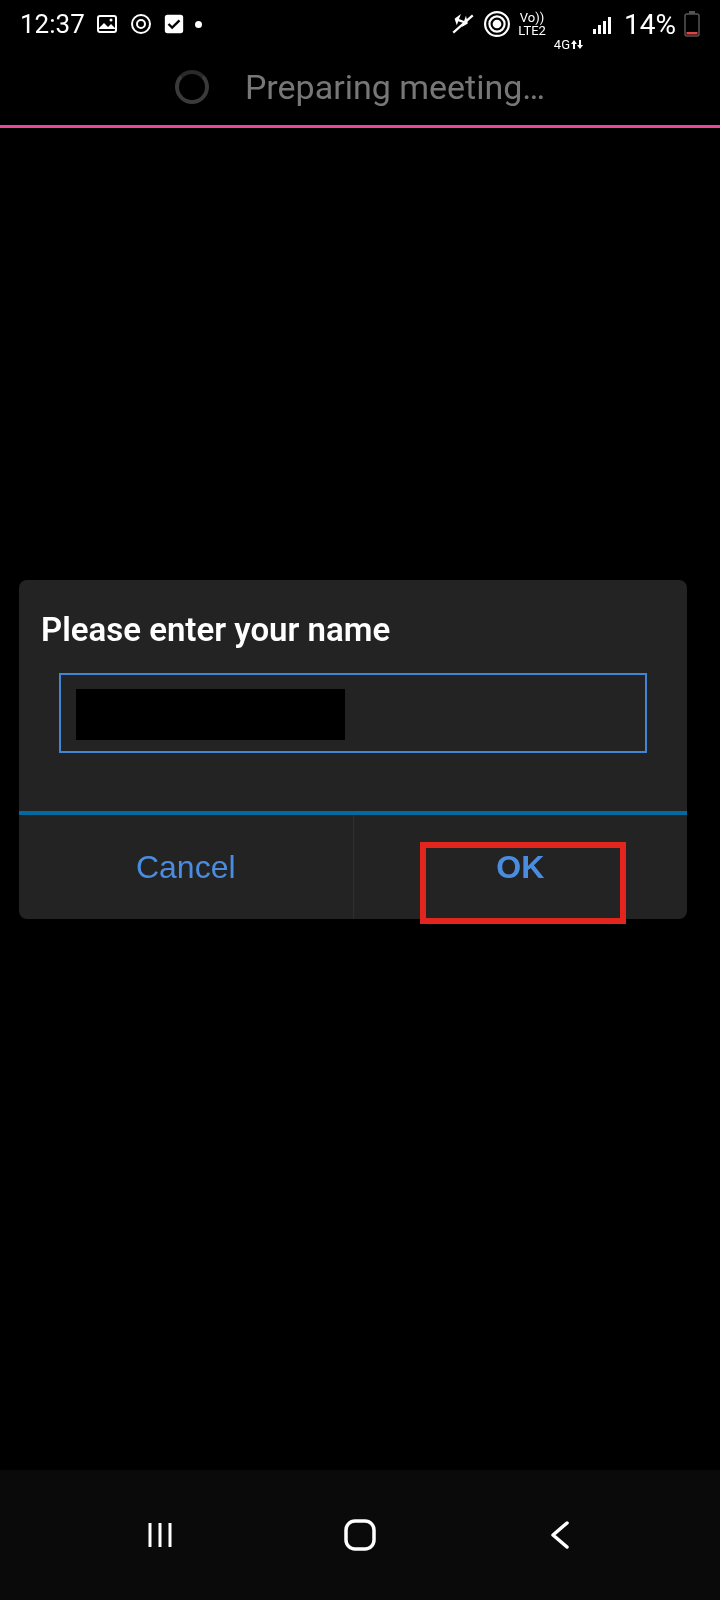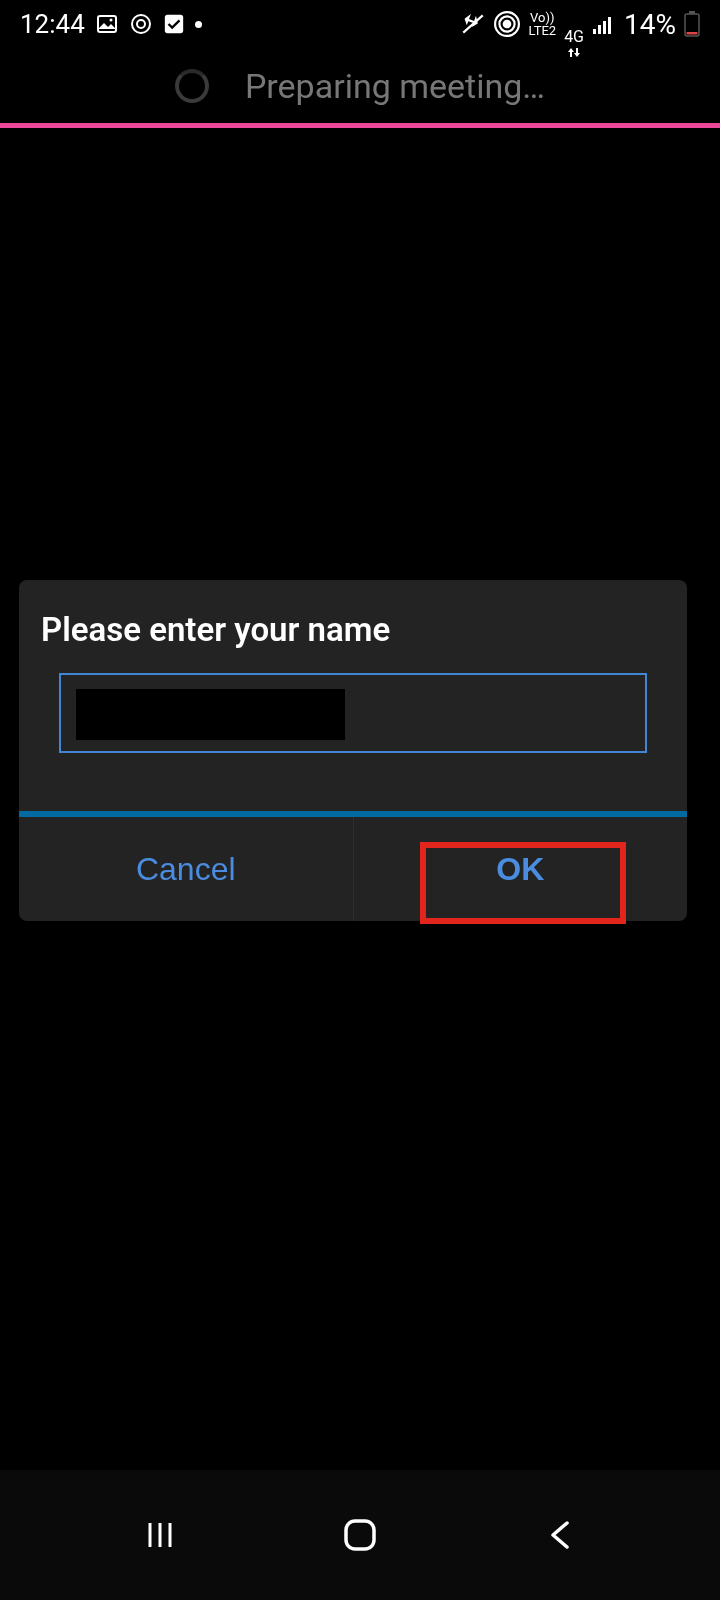--- a/index.html
+++ b/index.html
@@ -43,21 +43,21 @@
     }
     .battery-pct {
       font-size: 28px;
     }
     .header-area {
       height: 80px;
       display: flex;
       align-items: center;
       justify-content: center;
       gap: 36px;
-      border-bottom: 5px solid #ec4899;
+      border-bottom: 3px solid #ec4899;
     }
     .spinner {
       width: 34px;
       height: 34px;
       border: 4px solid #3a3a3a;
       border-top-color: #2a2a2a;
       border-radius: 50%;
     }
     .header-text {
       color: #777;
@@ -94,21 +94,21 @@
       position: absolute;
       left: 76px;
       top: 689px;
       width: 269px;
       height: 51px;
       background: #000;
       z-index: 5;
     }
     .dialog-actions {
       display: flex;
-      border-top: 6px solid #0369a1;
+      border-top: 4px solid #0369a1;
     }
     .dialog-btn {
       flex: 1;
       height: 104px;
       display: flex;
       align-items: center;
       justify-content: center;
       color: #4a8de0;
       font-size: 32px;
       font-weight: 400;
@@ -155,21 +155,21 @@
       height: 7px;
       background: #fff;
       border-radius: 50%;
     }
   </style>
 </head>
 <body>
 
 <div class="status-bar">
   <div class="status-left">
-    <span class="clock">12:44</span>
+    <span class="clock">12:37</span>
     <span class="status-icon">
       <svg width="24" height="24" viewBox="0 0 24 24" fill="#fff">
           <rect x="3" y="4" width="18" height="16" rx="2" fill="none" stroke="#fff" stroke-width="2"></rect>
           <path d="M3 17 L9 11 L13 15 L16 12 L21 17 Z" fill="#fff"></path>
           <circle cx="16" cy="8" r="1.5" fill="#fff"></circle>
         </svg>
     </span>
     <span class="status-icon">
       <svg width="24" height="24" viewBox="0 0 24 24" fill="none" stroke="#fff" stroke-width="2">
           <circle cx="12" cy="12" r="9"></circle>
@@ -196,21 +196,21 @@
       <svg width="26" height="26" viewBox="0 0 24 24" fill="none" stroke="#fff" stroke-width="2">
           <circle cx="12" cy="12" r="3" fill="#fff"></circle>
           <circle cx="12" cy="12" r="7"></circle>
           <circle cx="12" cy="12" r="11"></circle>
         </svg>
     </span>
     <span class="status-icon" style="font-size:13px;line-height:1;display:flex;flex-direction:column;align-items:center;">
       <span>Vo))</span>
       <span>LTE2</span>
     </span>
-    <span class="status-icon" style="font-size:16px;line-height:1;display:flex;flex-direction:column;align-items:center;margin-top:41px;">
+    <span class="status-icon" style="font-size:13px;line-height:1;display:flex;flex-direction:row;align-items:center;margin-top:41px;">
       <span>4G</span>
       <span>
         <svg width="14" height="12" viewBox="0 0 14 12" fill="#fff">
             <path d="M4 2 L1 6 L3 6 L3 11 L5 11 L5 6 L7 6 Z"></path>
             <path d="M10 11 L13 7 L11 7 L11 2 L9 2 L9 7 L7 7 Z"></path>
           </svg>
       </span>
     </span>
     <span class="status-icon">
       <svg width="24" height="22" viewBox="0 0 24 22" fill="#fff">

